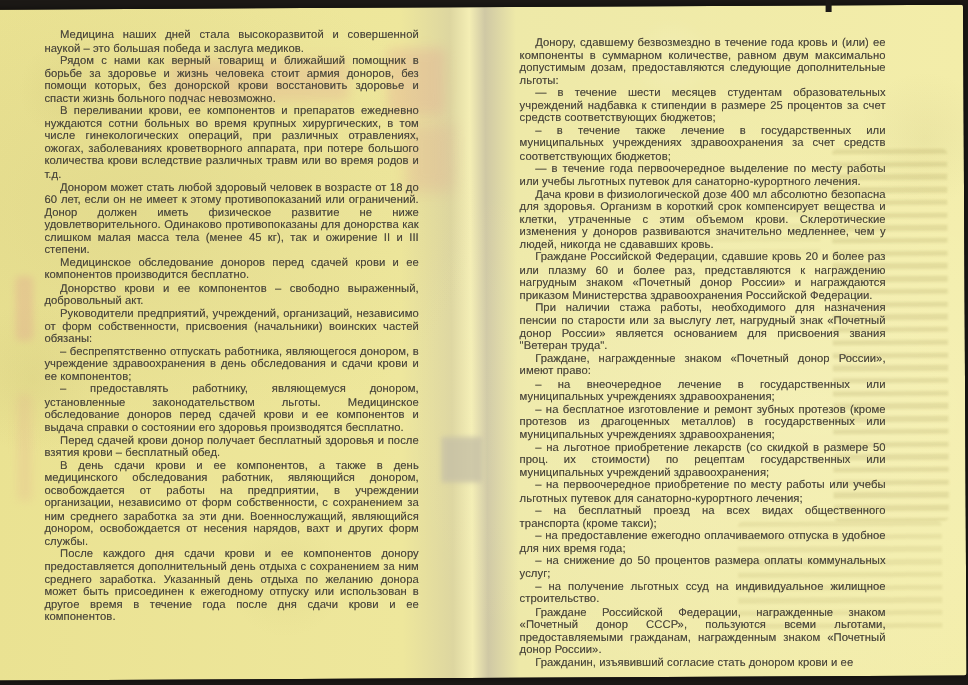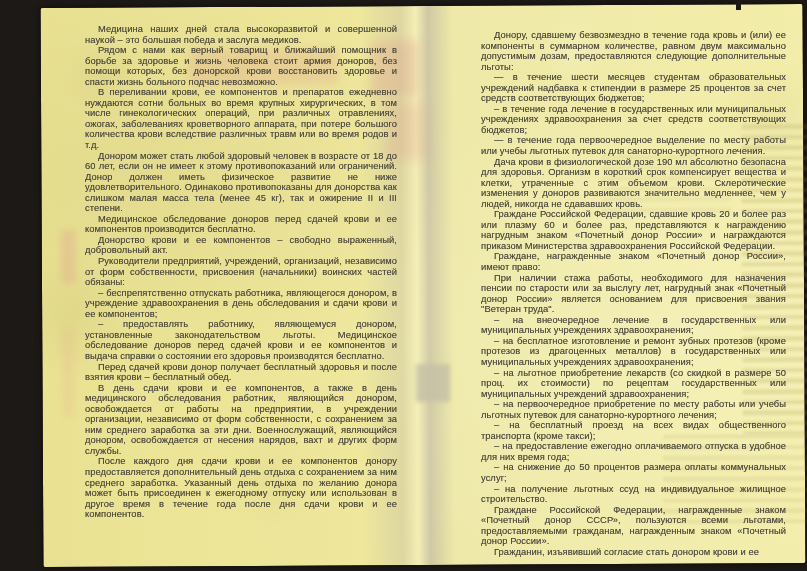--- a/index.html
+++ b/index.html
@@ -3,21 +3,21 @@
 <meta charset="utf-8">
 <style>
   html, body { margin: 0; padding: 0; }
   body {
     width: 807px; height: 571px;
     overflow: hidden;
     background: var(--scanner-bg, #1c1916);
     font-family: "Liberation Sans", "DejaVu Sans", sans-serif;
     position: relative;
   }
-  .scan { position: absolute; inset: 0; margin-left: 48px; }
+  .scan { position: absolute; inset: 0; }
 
   
   .sheet {
     position: absolute;
     left: -6px; right: 3px; top: 6px; bottom: 6px;
     transform: rotate(-0.3deg);
     transform-origin: 50% 50%;
     border-radius: 2px;
     background:
       radial-gradient(ellipse 420px 300px at 14% 30%, rgba(190,180,110,0.18), transparent 70%),
@@ -123,26 +123,26 @@
       <p>– беспрепятственно отпускать работника, являющегося донором, в учреждение здравоохранения в день обследования и сдачи крови и ее компонентов;</p>
       <p>– предоставлять работнику, являющемуся донором, установленные законодательством льготы. Медицинское обследование доноров перед сдачей крови и ее компонентов и выдача справки о состоянии его здоровья производятся бесплатно.</p>
       <p>Перед сдачей крови донор получает бесплатный здоровья и после взятия крови – бесплатный обед.</p>
       <p>В день сдачи крови и ее компонентов, а также в день медицинского обследования работник, являющийся донором, освобождается от работы на предприятии, в учреждении организации, независимо от форм собственности, с сохранением за ним среднего заработка за эти дни. Военнослужащий, являющийся донором, освобождается от несения нарядов, вахт и других форм службы.</p>
       <p>После каждого дня сдачи крови и ее компонентов донору предоставляется дополнительный день отдыха с сохранением за ним среднего заработка. Указанный день отдыха по желанию донора может быть присоединен к ежегодному отпуску или использован в другое время в течение года после дня сдачи крови и ее компонентов.</p>
     </div>
 
   <div class="textcol right-col">
       <p>Донору, сдавшему безвозмездно в течение года кровь и (или) ее компоненты в суммарном количестве, равном двум максимально допустимым дозам, предоставляются следующие дополнительные льготы:</p>
       <p>— в течение шести месяцев студентам образовательных учреждений надбавка к стипендии в размере 25 процентов за счет средств соответствующих бюджетов;</p>
-      <p>– в течение года лечение в государственных или муниципальных учреждениях здравоохранения за счет средств соответствующих бюджетов;</p>
+      <p>– в течение также лечение в государственных или муниципальных учреждениях здравоохранения за счет средств соответствующих бюджетов;</p>
       <p>— в течение года первоочередное выделение по месту работы или учебы льготных путевок для санаторно-курортного лечения.</p>
-      <p>Дача крови в физиологической дозе 190 мл абсолютно безопасна для здоровья. Организм в короткий срок компенсирует вещества и клетки, утраченные с этим объемом крови. Склеротические изменения у доноров развиваются значительно медленнее, чем у людей, никогда не сдававших кровь.</p>
+      <p>Дача крови в физиологической дозе 400 мл абсолютно безопасна для здоровья. Организм в короткий срок компенсирует вещества и клетки, утраченные с этим объемом крови. Склеротические изменения у доноров развиваются значительно медленнее, чем у людей, никогда не сдававших кровь.</p>
       <p>Граждане Российской Федерации, сдавшие кровь 20 и более раз или плазму 60 и более раз, представляются к награждению нагрудным знаком «Почетный донор России» и награждаются приказом Министерства здравоохранения Российской Федерации.</p>
+      <p>При наличии стажа работы, необходимого для назначения пенсии по старости или за выслугу лет, нагрудный знак «Почетный донор России» является основанием для присвоения звания "Ветеран труда".</p>
       <p>Граждане, награжденные знаком «Почетный донор России», имеют право:</p>
-      <p>При наличии стажа работы, необходимого для назначения пенсии по старости или за выслугу лет, нагрудный знак «Почетный донор России» является основанием для присвоения звания "Ветеран труда".</p>
       <p>– на внеочередное лечение в государственных или муниципальных учреждениях здравоохранения;</p>
       <p>– на бесплатное изготовление и ремонт зубных протезов (кроме протезов из драгоценных металлов) в государственных или муниципальных учреждениях здравоохранения;</p>
       <p>– на льготное приобретение лекарств (со скидкой в размере 50 проц. их стоимости) по рецептам государственных или муниципальных учреждений здравоохранения;</p>
       <p>– на первоочередное приобретение по месту работы или учебы льготных путевок для санаторно-курортного лечения;</p>
       <p>– на бесплатный проезд на всех видах общественного транспорта (кроме такси);</p>
       <p>– на предоставление ежегодно оплачиваемого отпуска в удобное для них время года;</p>
       <p>– на снижение до 50 процентов размера оплаты коммунальных услуг;</p>
       <p>– на получение льготных ссуд на индивидуальное жилищное строительство.</p>
       <p>Граждане Российской Федерации, награжденные знаком «Почетный донор СССР», пользуются всеми льготами, предоставляемыми гражданам, награжденным знаком «Почетный донор России».</p>
       <p>Гражданин, изъявивший согласие стать донором крови и ее</p>

